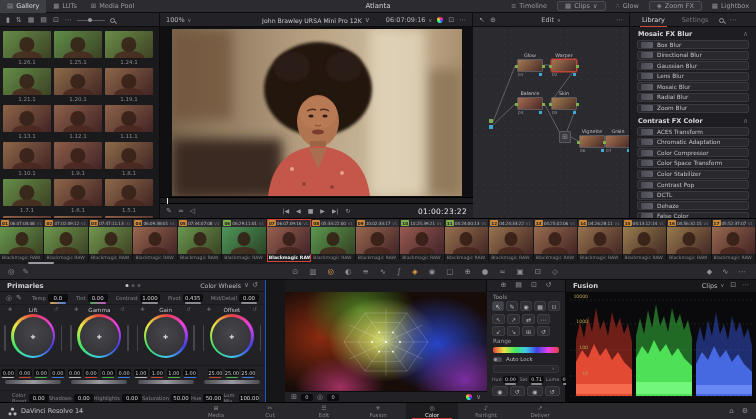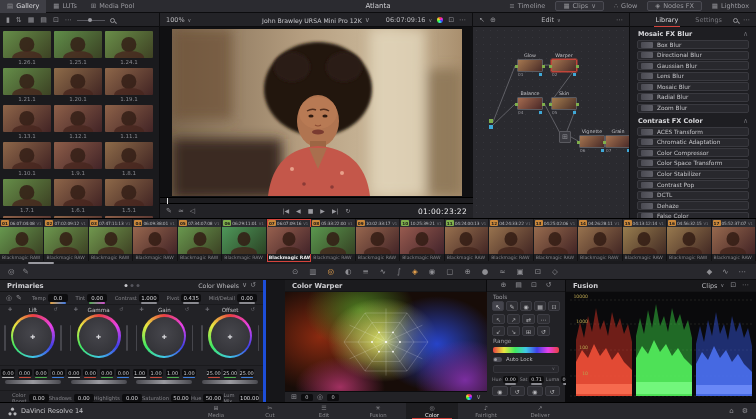--- a/index.html
+++ b/index.html
@@ -84,21 +84,21 @@
   #palettebar{left:0;top:264px;width:756px;height:16px;background:#28282d;border-bottom:1px solid #0c0c0e;display:flex;align-items:center}
   #palettebar .grp-left{display:flex;gap:8px;padding:0 8px}
   #palettebar .grp-center{display:flex;gap:11px;position:absolute;left:292px}
   #palettebar .grp-right{display:flex;gap:10px;margin-left:auto;padding-right:10px}
   #palettebar .ic{font-size:7.5px}
   #palettebar .ic.active{color:#e8a24c}
   
   .panel-head{height:12px;display:flex;align-items:center;padding:0 7px;border-bottom:1px solid #141416}
   .panel-title{font-size:6.8px;font-weight:bold;color:#cfcfd3}
   
-  #primaries{left:0;top:280px;width:266px;height:122px;background:#222226;border-right:3px solid #1d4ed8}
+  #primaries{left:0;top:280px;width:266px;height:122px;background:#222226;border-right:1px solid #1d4ed8}
   .dots{position:absolute;left:50%;transform:translateX(-50%);display:flex;gap:3px}
   .dots i{width:3px;height:3px;border-radius:50%;background:#55555c}
   .dots i.on{background:#c8c8cc}
   #primaries .mode{margin-left:auto;display:flex;align-items:center;gap:3px;font-size:6.2px;color:#b8b8bc}
   .adj-row{height:13px;display:flex;align-items:center;gap:4px;padding:0 6px;border-bottom:1px solid #1a1a1d}
   .adj{display:flex;align-items:center;gap:2px;margin-left:auto}
   .adj:first-of-type{margin-left:6px}
   .adj .alabel{font-size:5.2px;color:#85858a}
   .vbox{min-width:20px;height:8px;background:#0d0d0f;border-radius:2px;font-size:5.4px;color:#d8d8dc;display:flex;align-items:center;justify-content:center;padding:0 2px;position:relative}
   .vbox::after{content:"";position:absolute;left:2px;right:2px;bottom:-1.5px;height:1.5px;border-radius:1px;background:#8a8a90}
@@ -187,21 +187,21 @@
       <span class="ic">▦</span>
       <span>Clips</span>
       <span class="ic">∨</span>
     </div>
     <div class="tbtn">
       <span class="ic">∴</span>
       <span>Glow</span>
     </div>
     <div class="tbtn boxed">
       <span class="ic">◈</span>
-      <span>Nodes FX</span>
+      <span>Zoom FX</span>
     </div>
     <div class="tbtn">
       <span class="ic">▦</span>
       <span>Lightbox</span>
     </div>
   </div>
 </div>
 
 <div class="abs" id="subbar">
   <div class="sub-seg" style="width:160px">
@@ -238,21 +238,21 @@
   </div>
   <div class="sub-seg" style="width:157px;position:relative">
     <span class="ic">↖</span>
     <span class="ic">⊕</span>
     <span class="dd" style="position:absolute;left:50%;transform:translateX(-50%)">
       <span>Edit</span>
       <span class="ic">∨</span>
     </span>
     <span class="ic" style="margin-left:auto">⋯</span>
   </div>
-  <div class="sub-seg" style="width:126px;border-right:none;justify-content:flex-end">
+  <div class="sub-seg" style="width:126px;border-right:none;justify-content:flex-start">
     <span class="tab active">Library</span>
     <span class="tab">Settings</span>
     <span class="mag"></span>
     <span class="ic">⋯</span>
   </div>
 </div>
 
 <div class="abs" id="gallery">
 
     <div class="still" style="--h: 95;">
@@ -944,23 +944,20 @@
       </span>
 
       <span class="adj">
         <span class="alabel">Lum Mix</span>
         <span class="vbox" data-u="rgb">100.00</span>
       </span>
     </div>
 </div>
 
 <div class="abs" id="warper">
-  <div class="panel-head">
-      <span class="panel-title">Color Warper</span>
-    </div>
   <div class="wgfx">
     <svg width="202" height="99" viewBox="0 0 202 99">
       <defs>
         <radialGradient id="gy" cx="0.5" cy="0.5" r="0.5">
             <stop offset="0" stop-color="#dce26a"></stop>
             <stop offset="1" stop-color="#dce26a" stop-opacity="0"></stop>
           </radialGradient>
         <radialGradient id="gr" cx="0.5" cy="0.5" r="0.5">
             <stop offset="0" stop-color="#8a2a10"></stop>
             <stop offset="1" stop-color="#8a2a10" stop-opacity="0"></stop>

